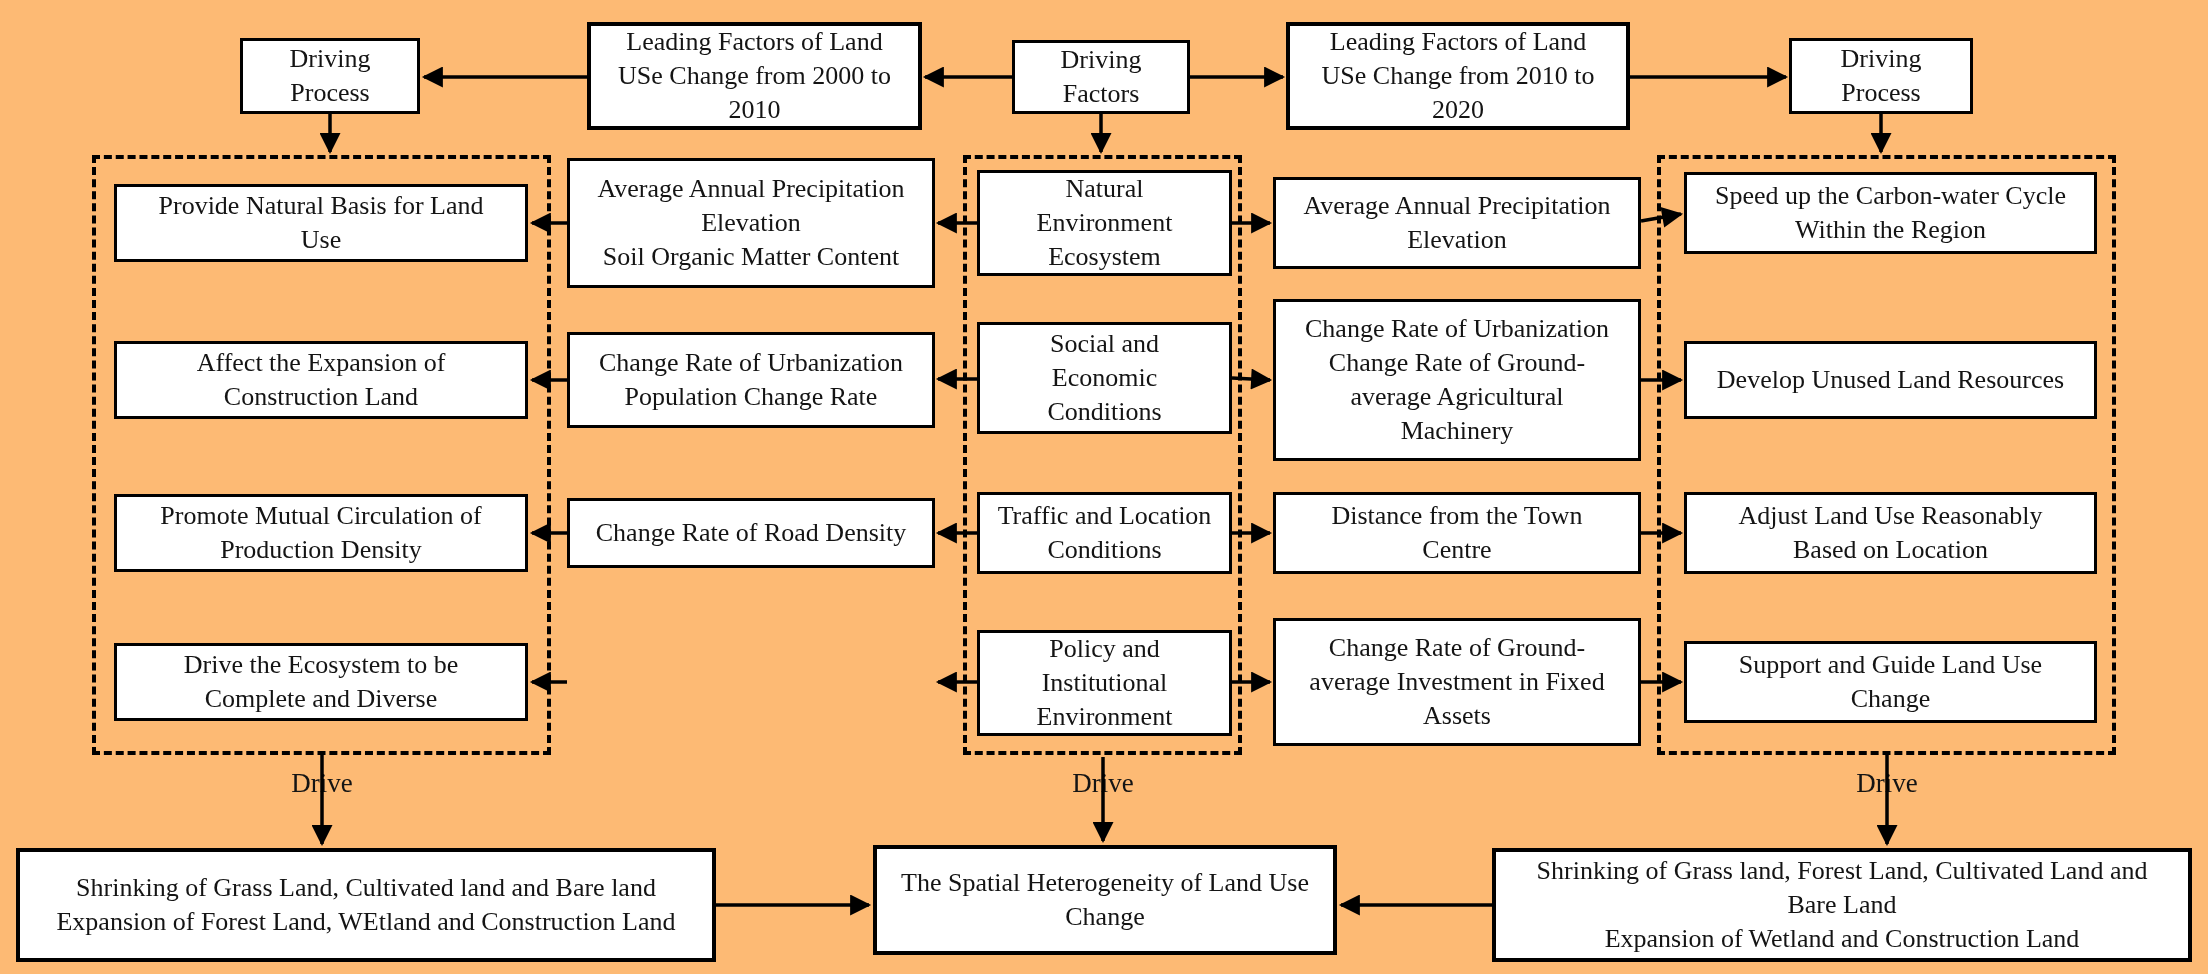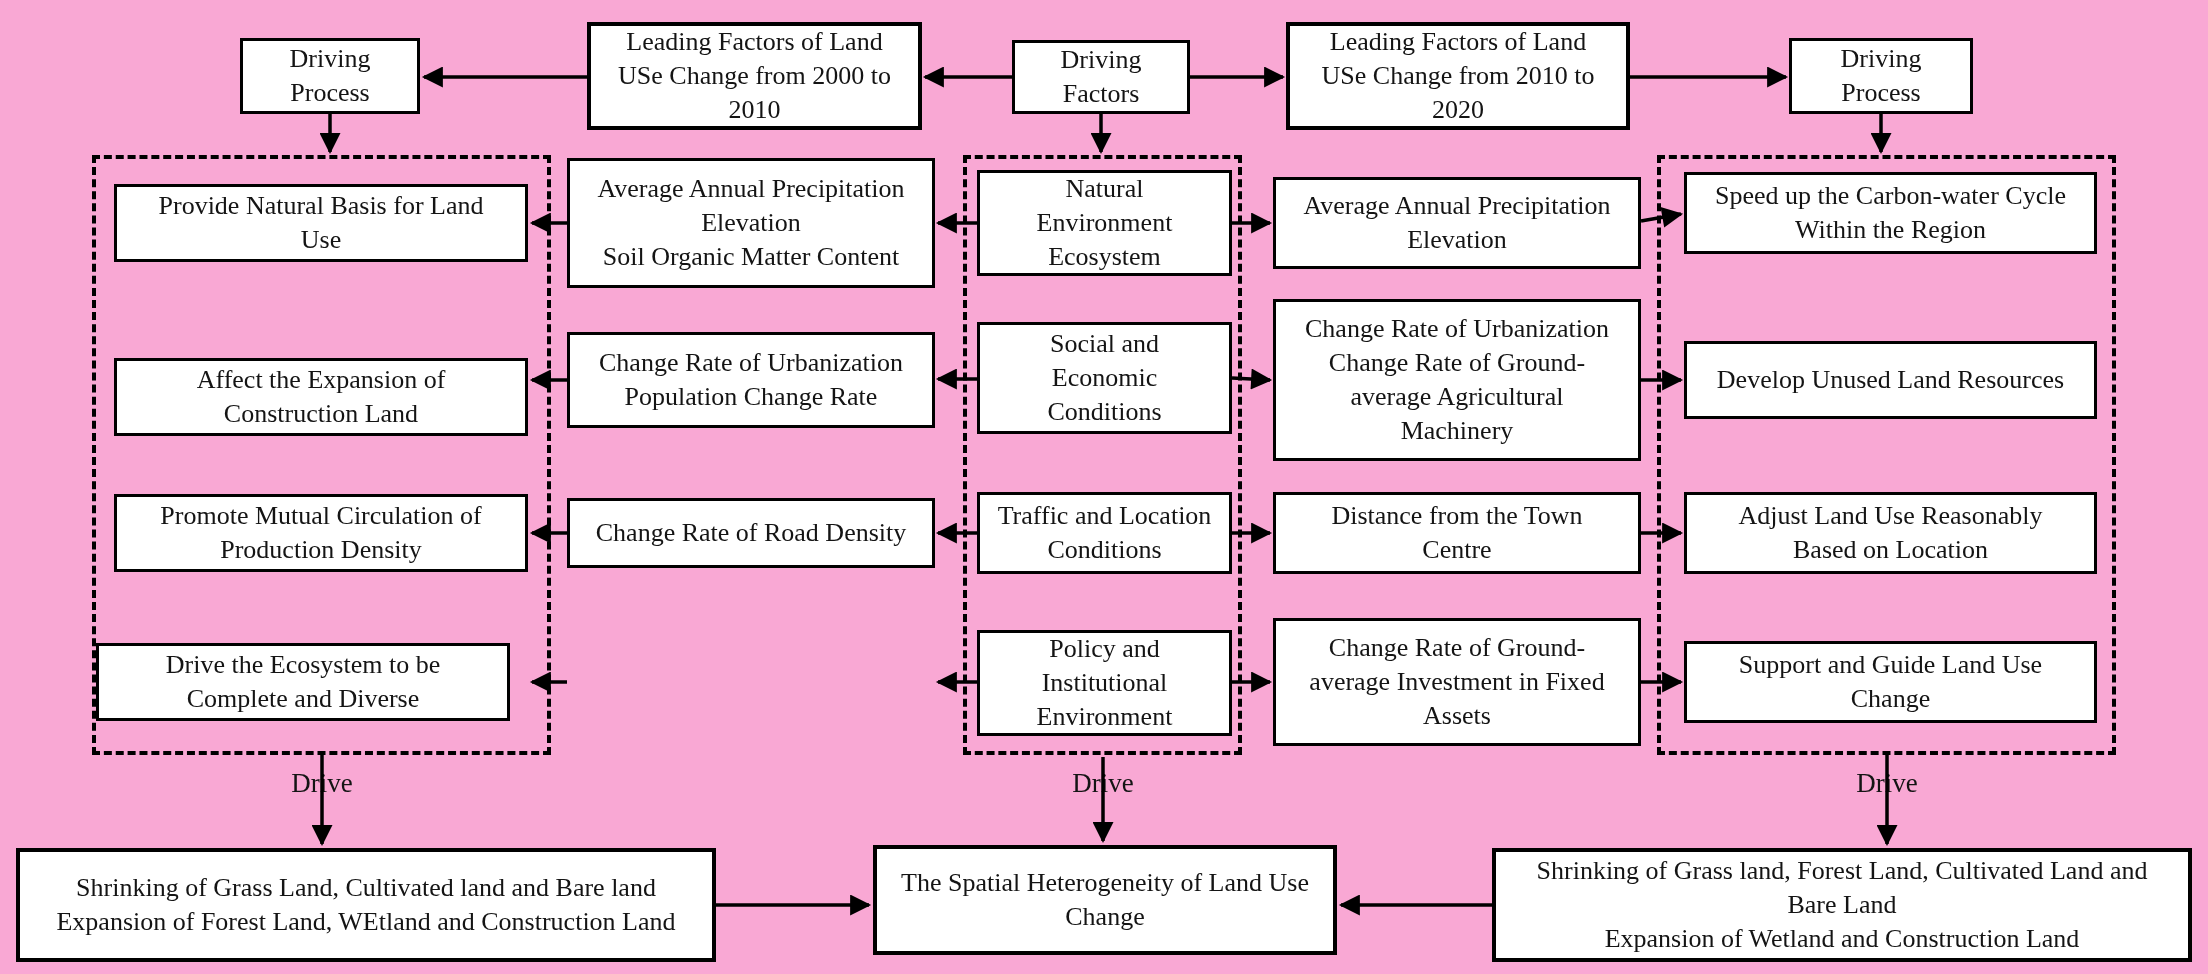--- a/index.html
+++ b/index.html
@@ -1,19 +1,19 @@
 <!DOCTYPE html>
 <html><head>
 <meta charset="utf-8">
 <style>
   html,body{margin:0;padding:0;background:#ffffff;}
   .stage{
     position:relative;
     width:2208px;height:974px;
-    background:#f9a8d4;
+    background:#fdba74;
     font-family:"Liberation Serif","DejaVu Serif",serif;
     color:#141414;
     overflow:hidden;
   }
   .box{
     position:absolute;
     background:#ffffff;
     border:3px solid #000;
     box-sizing:border-box;
     display:flex;align-items:center;justify-content:center;
@@ -66,21 +66,21 @@
 Elevation
 Soil Organic Matter Content</div>
   <div class="box" style="left:977px;top:170px;width:255px;height:106px">Natural
 Environment
 Ecosystem</div>
   <div class="box" style="left:1273px;top:177px;width:368px;height:92px">Average Annual Precipitation
 Elevation</div>
   <div class="box" style="left:1684px;top:172px;width:413px;height:82px">Speed up the Carbon-water Cycle
 Within the Region</div>
 
-  <div class="box" style="left:114px;top:358px;width:414px;height:78px">Affect the Expansion of
+  <div class="box" style="left:114px;top:341px;width:414px;height:78px">Affect the Expansion of
 Construction Land</div>
   <div class="box" style="left:567px;top:332px;width:368px;height:96px">Change Rate of Urbanization
 Population Change Rate</div>
   <div class="box" style="left:977px;top:322px;width:255px;height:112px">Social and
 Economic
 Conditions</div>
   <div class="box" style="left:1273px;top:299px;width:368px;height:162px">Change Rate of Urbanization
 Change Rate of Ground-
 average Agricultural
 Machinery</div>
@@ -89,21 +89,21 @@
   <div class="box" style="left:114px;top:494px;width:414px;height:78px">Promote Mutual Circulation of
 Production Density</div>
   <div class="box" style="left:567px;top:498px;width:368px;height:70px">Change Rate of Road Density</div>
   <div class="box" style="left:977px;top:492px;width:255px;height:82px">Traffic and Location
 Conditions</div>
   <div class="box" style="left:1273px;top:492px;width:368px;height:82px">Distance from the Town
 Centre</div>
   <div class="box" style="left:1684px;top:492px;width:413px;height:82px">Adjust Land Use Reasonably
 Based on Location</div>
 
-  <div class="box" style="left:96px;top:643px;width:414px;height:78px">Drive the Ecosystem to be
+  <div class="box" style="left:114px;top:643px;width:414px;height:78px">Drive the Ecosystem to be
 Complete and Diverse</div>
   <div class="box" style="left:977px;top:630px;width:255px;height:106px">Policy and
 Institutional
 Environment</div>
   <div class="box" style="left:1273px;top:618px;width:368px;height:128px">Change Rate of Ground-
 average Investment in Fixed
 Assets</div>
   <div class="box" style="left:1684px;top:641px;width:413px;height:82px">Support and Guide Land Use
 Change</div>
 

